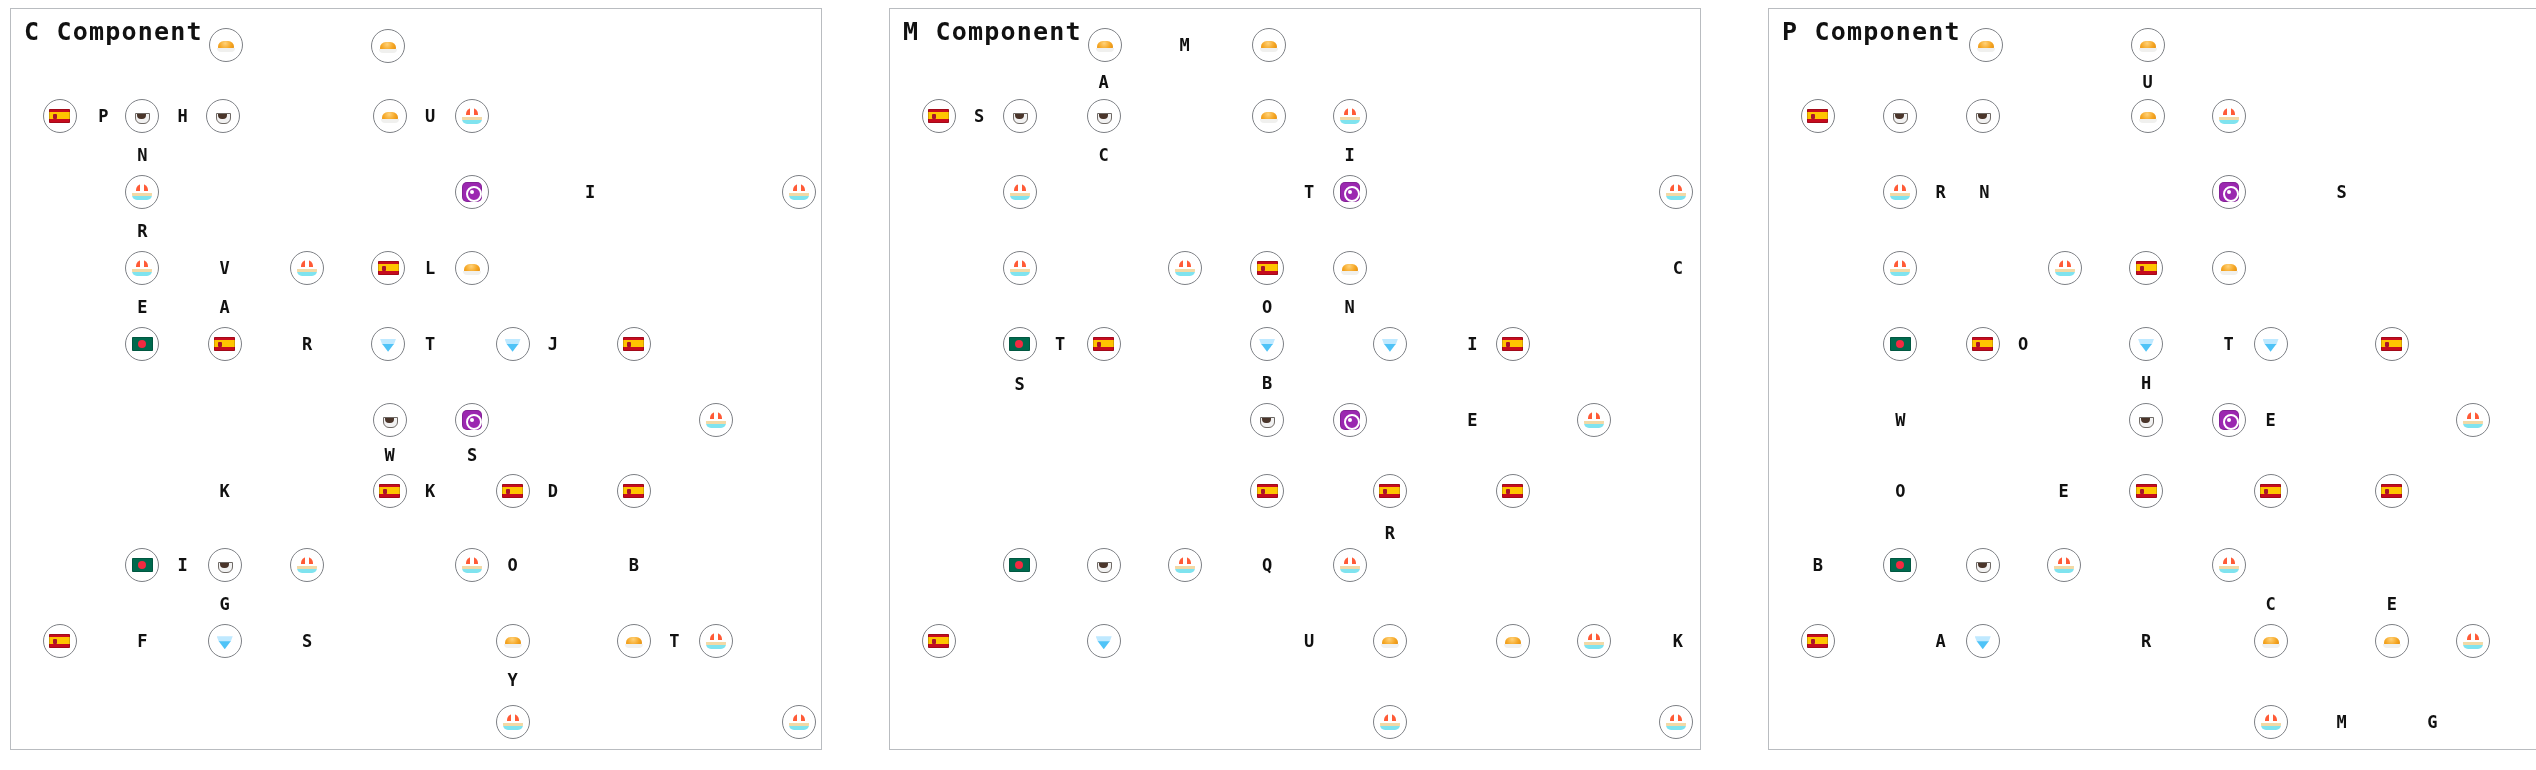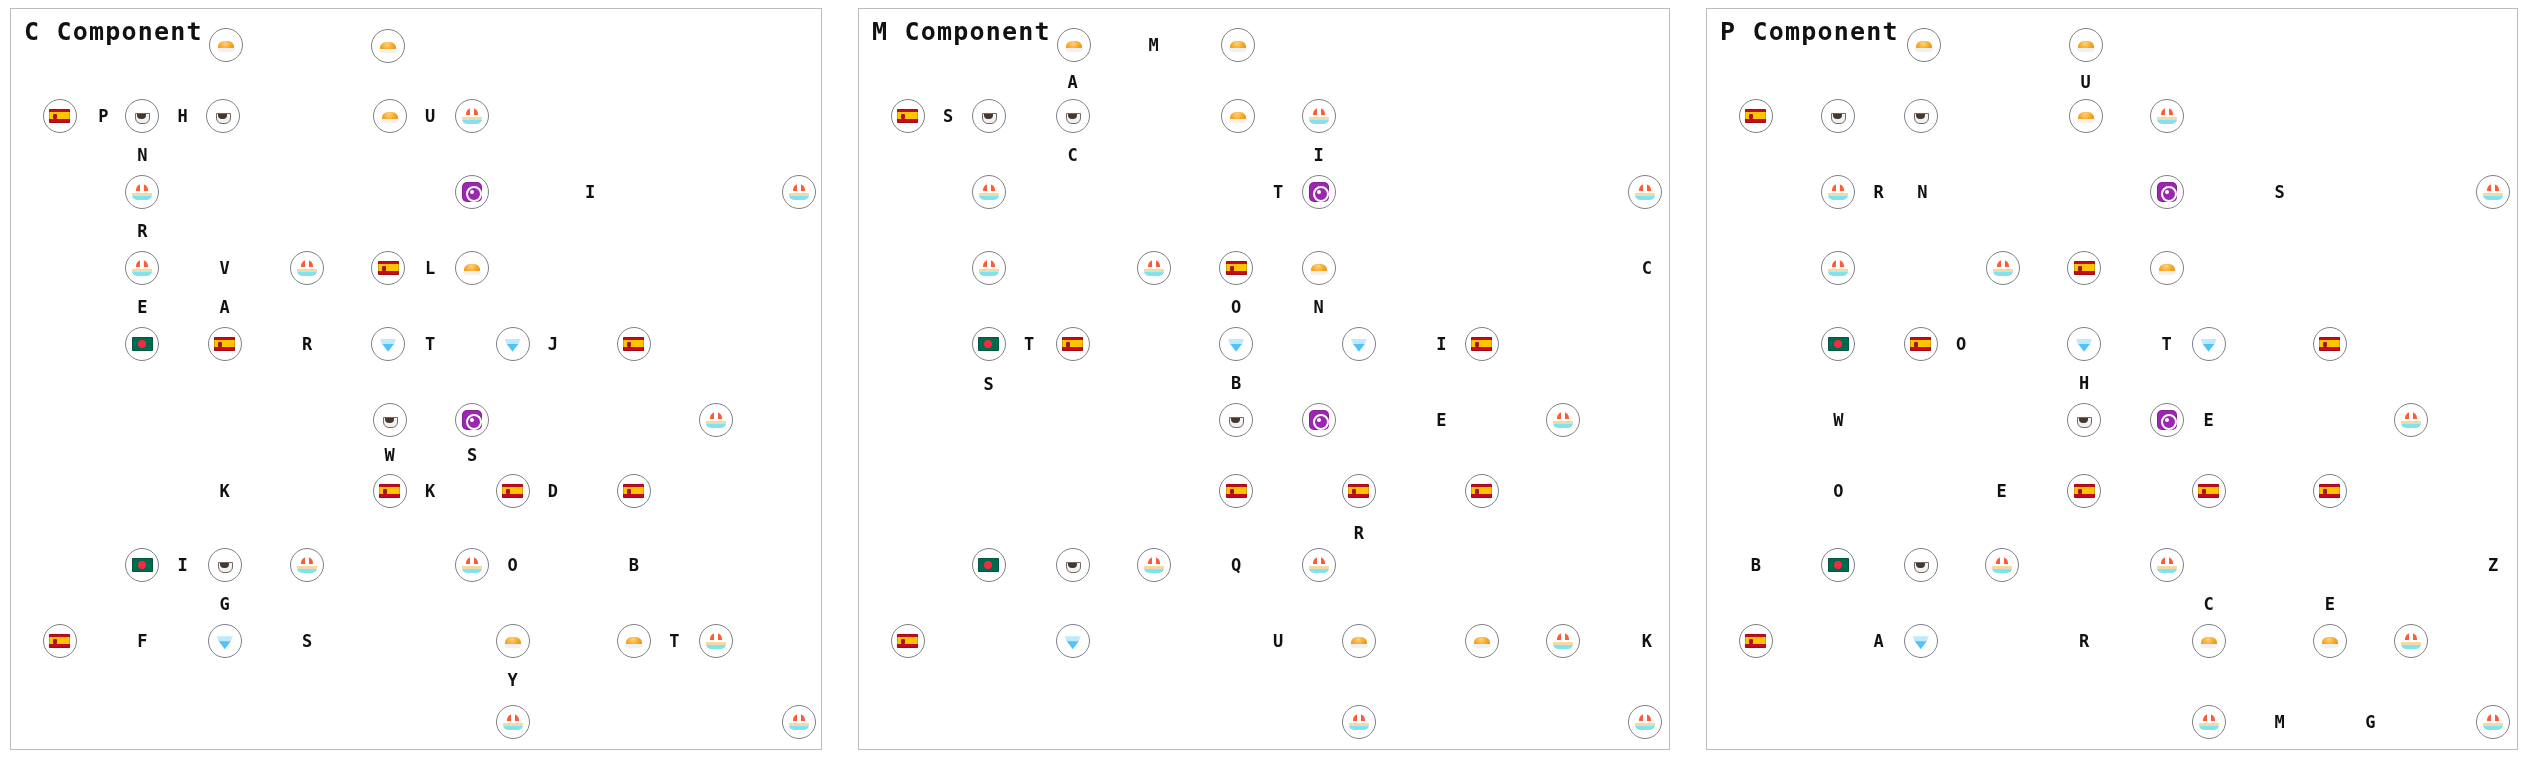--- a/index.html
+++ b/index.html
@@ -6,21 +6,21 @@
   body{
     width:2536px;height:770px;
     font-family:"DejaVu Sans Mono","Liberation Mono",monospace;
     overflow:hidden;
   }
   #board{
     position:relative;
     width:2536px;height:770px;
     display:flex;
     align-items:flex-start;
-    gap:36px;
+    gap:67px;
     padding:8px 10px 14px 10px;
     box-sizing:border-box;
     background:#ffffff;
   }
   .panel{
     position:relative;
     flex:0 0 auto;
     width:812px;
     height:742px;
     background:#ffffff;

